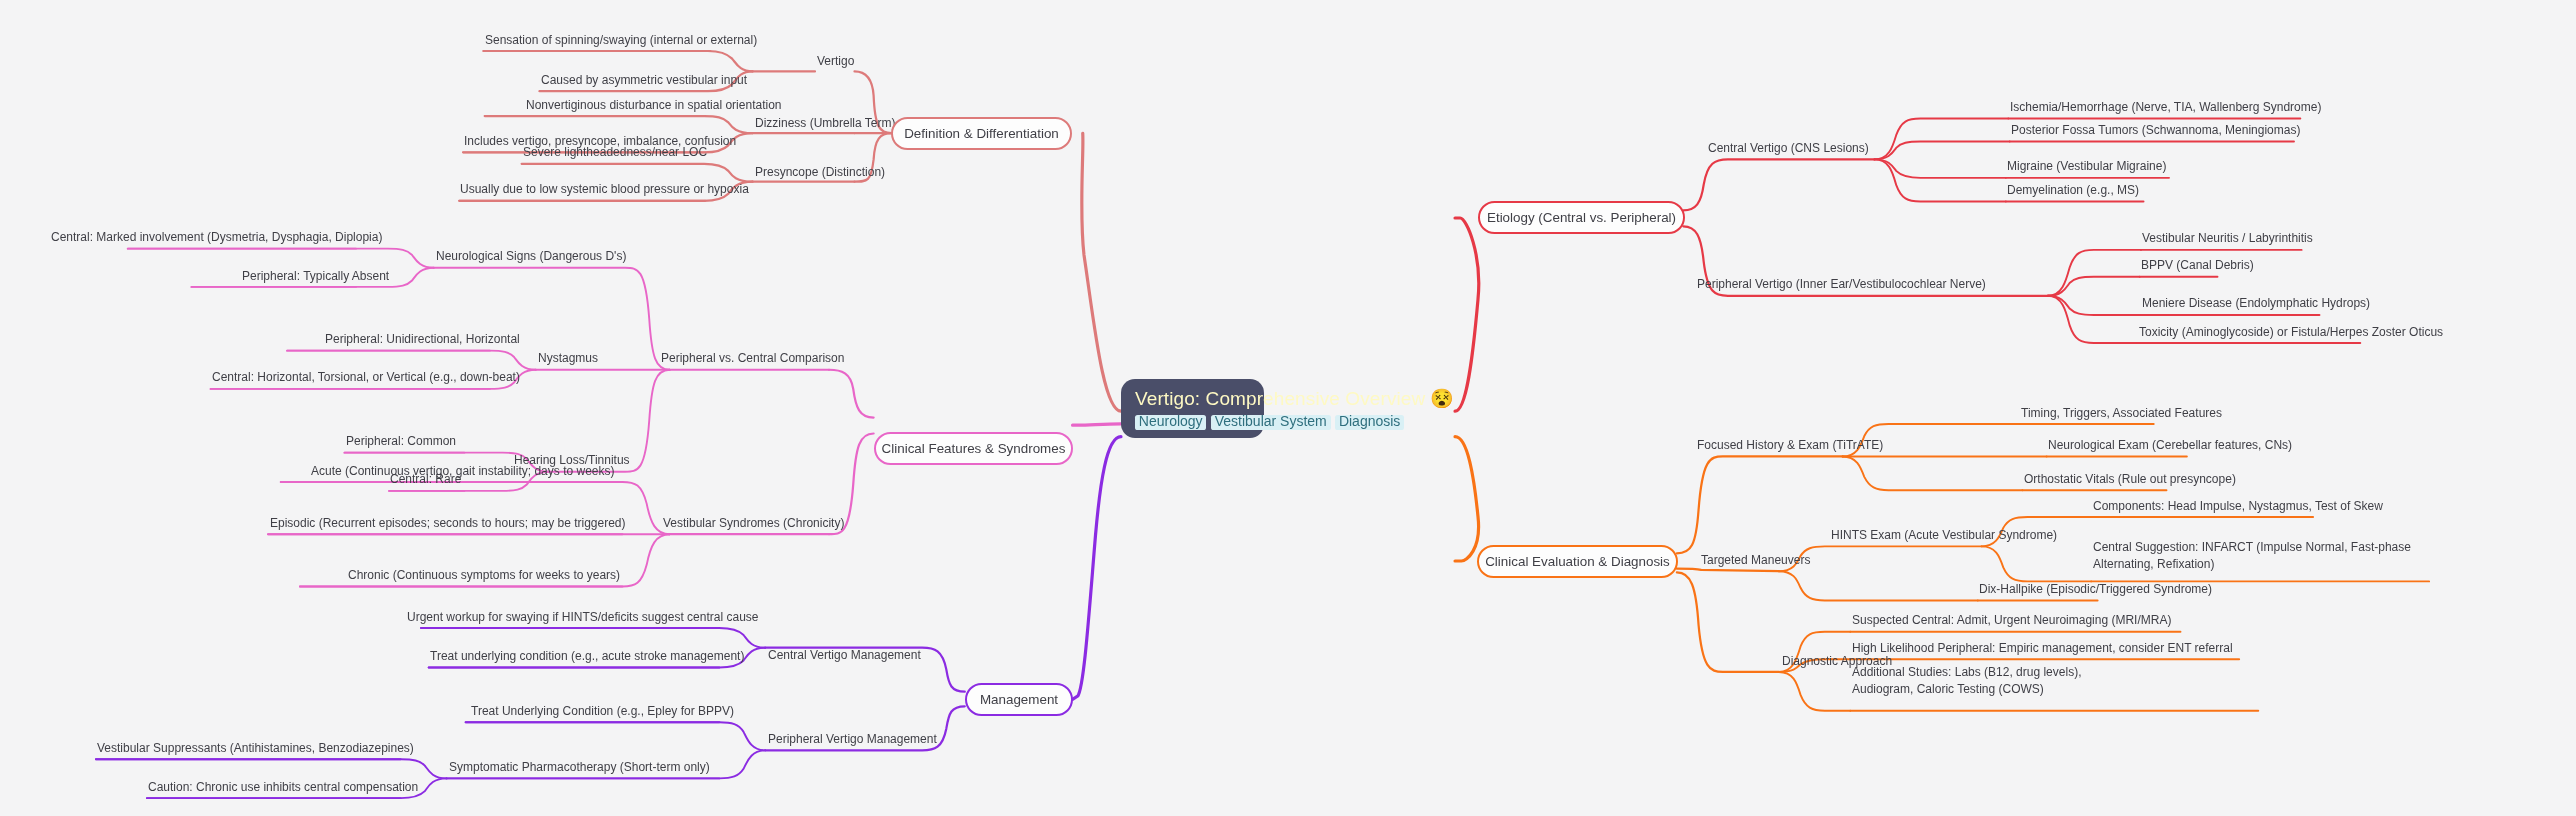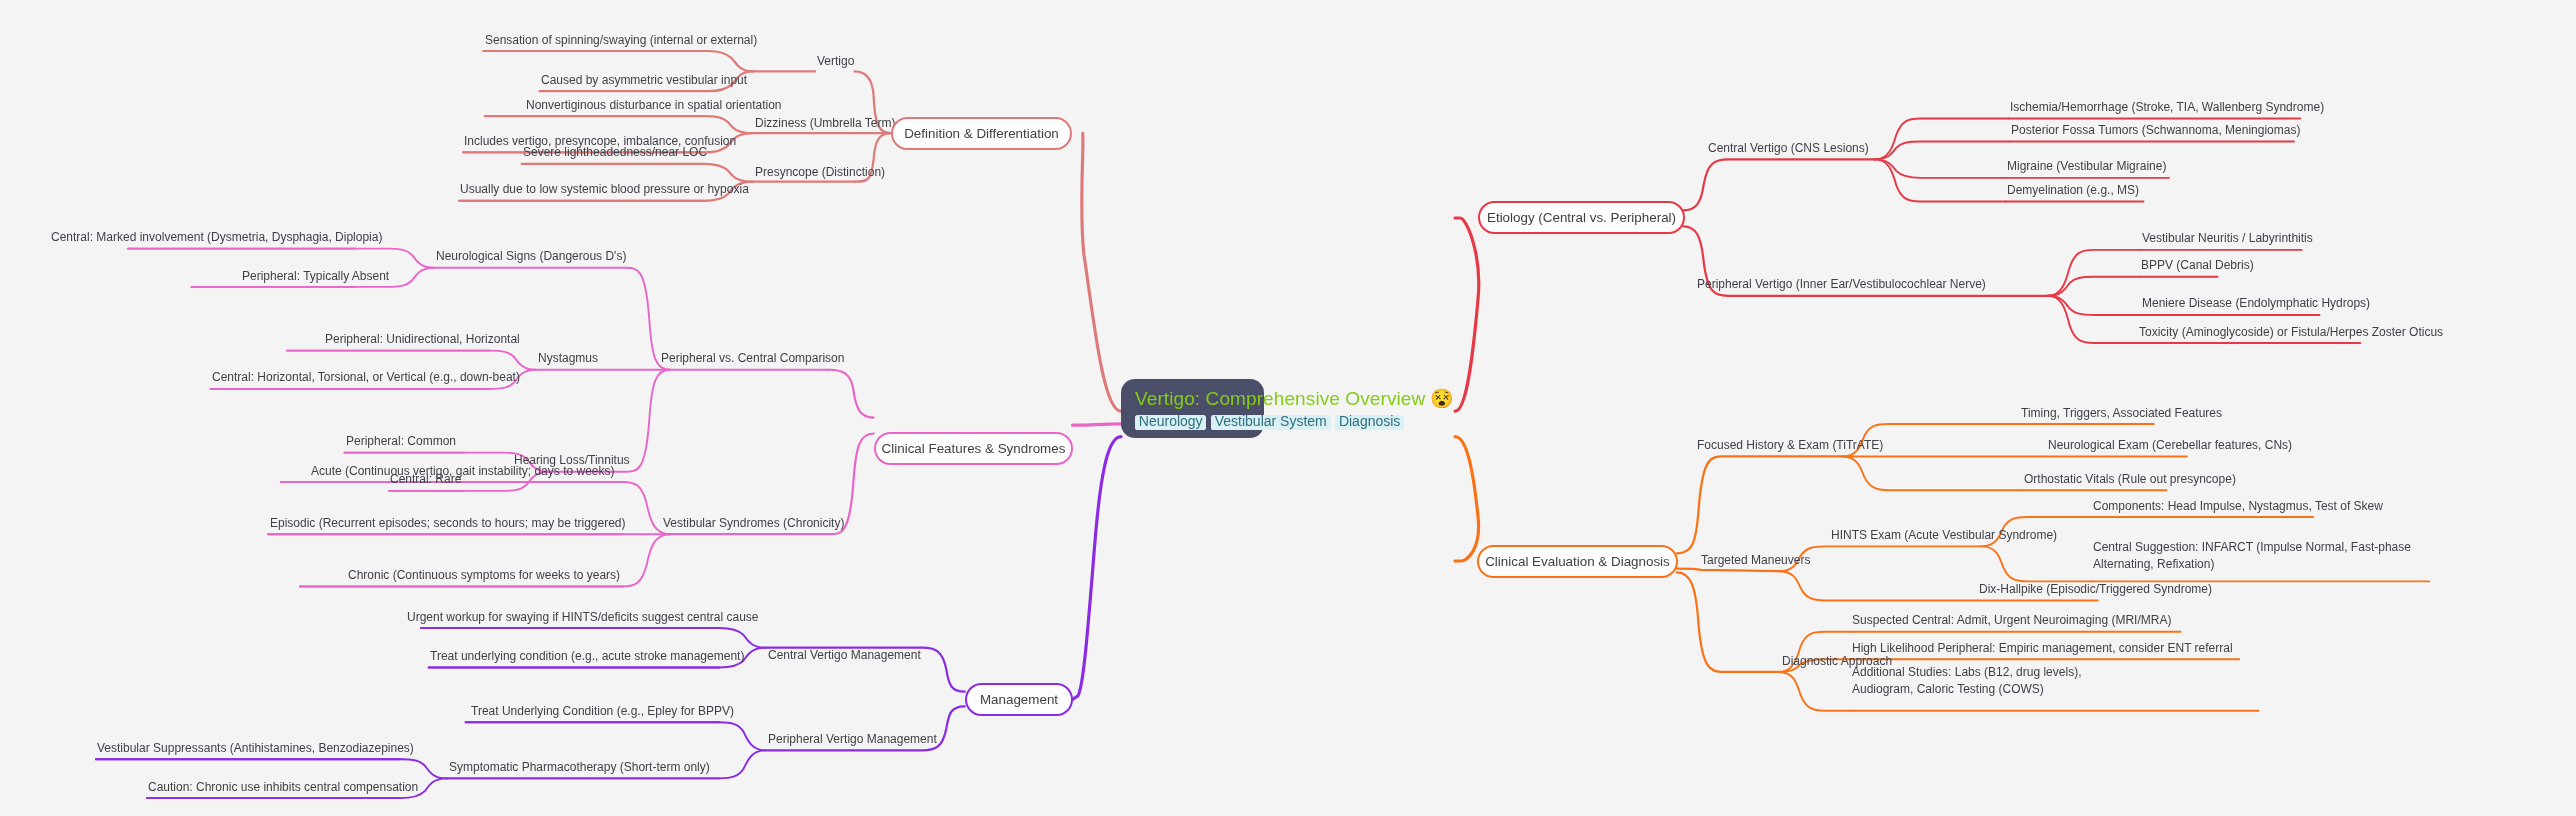--- a/index.html
+++ b/index.html
@@ -16,21 +16,21 @@
   
   .root-node{
     position:absolute;
     background:#4a4e69;
     border-radius:14px;
     padding:9px 14px 8.3px 14px;
     box-sizing:border-box;
     z-index:5;
   }
   .root-title{
-    color:#84cc16;
+    color:#fef9c3;
     font-size:19px;
     line-height:22px;
     white-space:nowrap;
     letter-spacing:0.1px;
   }
   .root-tags{margin-top:4.5px;display:flex;gap:4.5px;}
   .tag{
     background:#d9f0f5;
     color:#2f6f7e;
     font-size:14px;
@@ -355,21 +355,21 @@
     <span>Vestibular Suppressants (Antihistamines, Benzodiazepines)</span>
   </div>
   <div class="lbl" style="left:148px;top:780px;">
     <span>Caution: Chronic use inhibits central compensation</span>
   </div>
 
   <div class="lbl" style="left:1708px;top:141px;">
     <span>Central Vertigo (CNS Lesions)</span>
   </div>
   <div class="lbl" style="left:2010px;top:100px;">
-    <span>Ischemia/Hemorrhage (Stroke, TIA, Wallenberg Syndrome)</span>
+    <span>Ischemia/Hemorrhage (Nerve, TIA, Wallenberg Syndrome)</span>
   </div>
   <div class="lbl" style="left:2011px;top:123px;">
     <span>Posterior Fossa Tumors (Schwannoma, Meningiomas)</span>
   </div>
   <div class="lbl" style="left:2007px;top:159px;">
     <span>Migraine (Vestibular Migraine)</span>
   </div>
   <div class="lbl" style="left:2007px;top:183px;">
     <span>Demyelination (e.g., MS)</span>
   </div>

